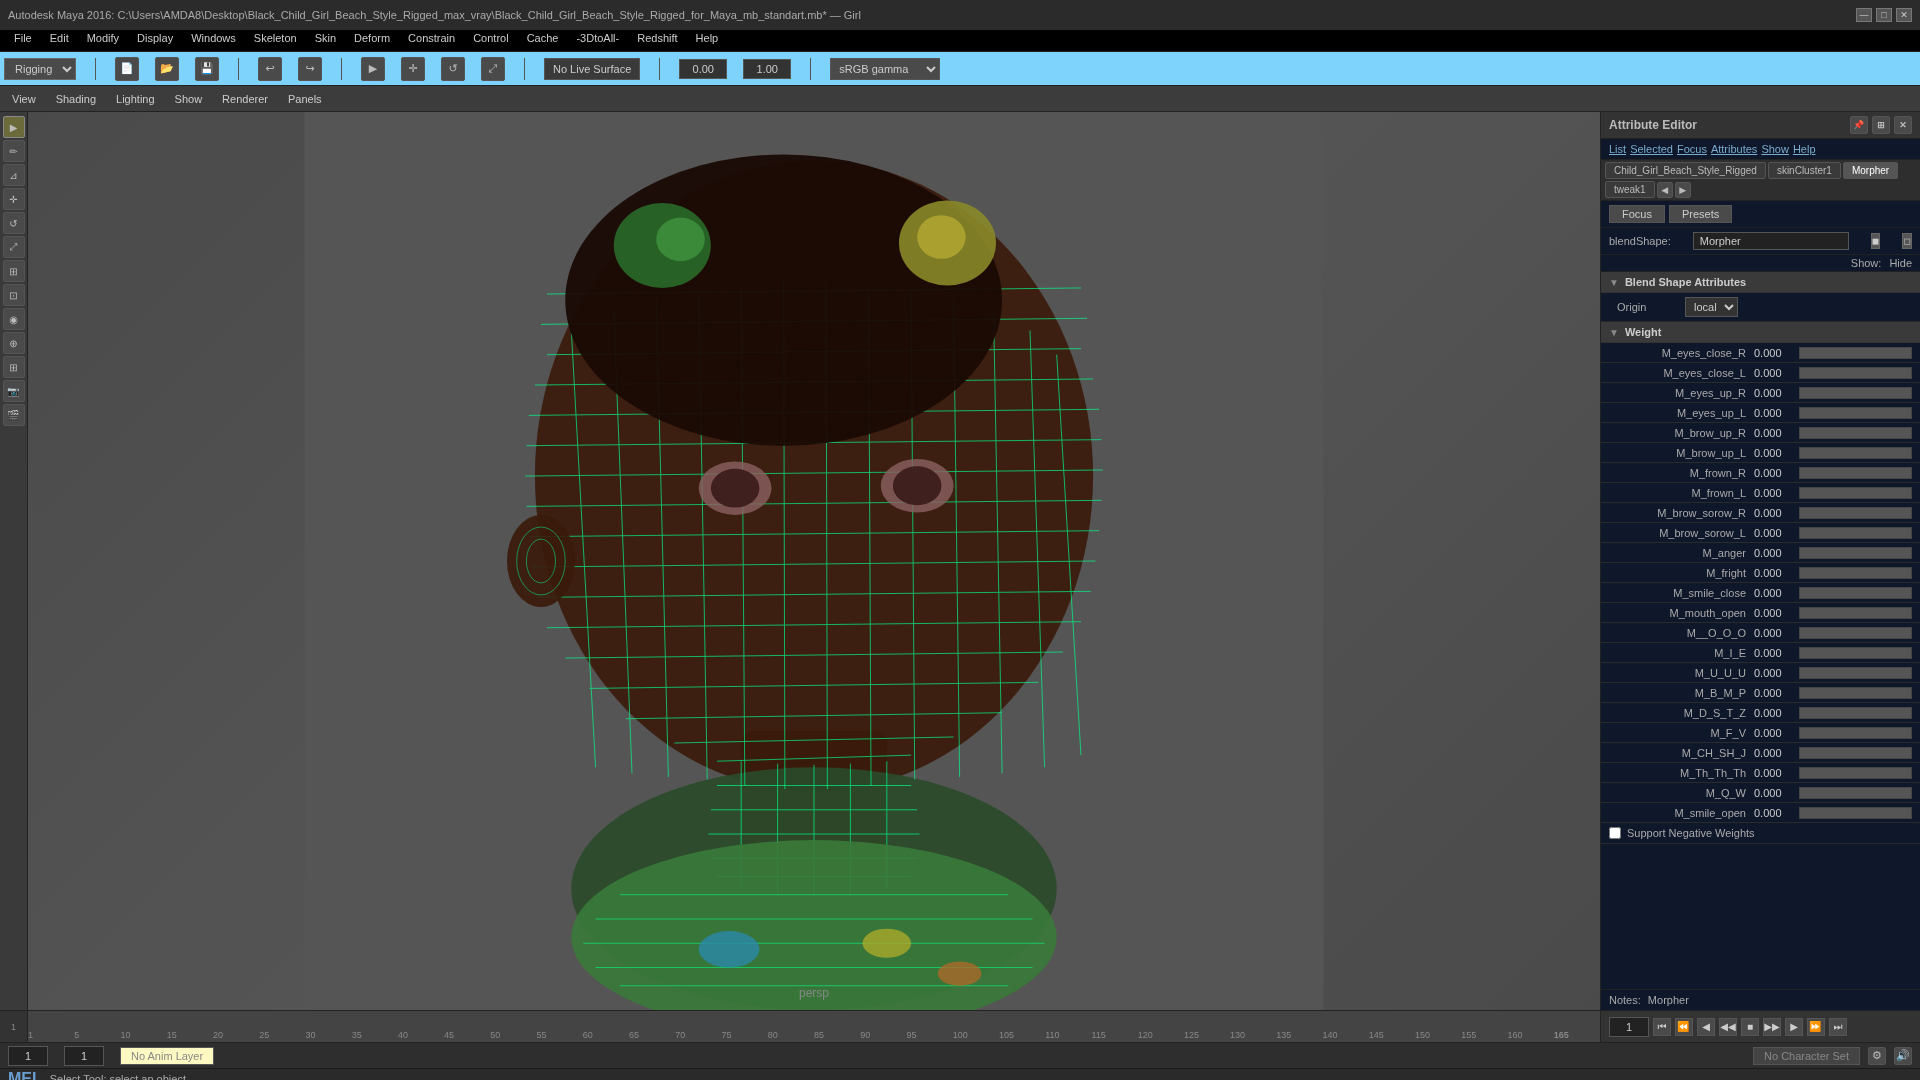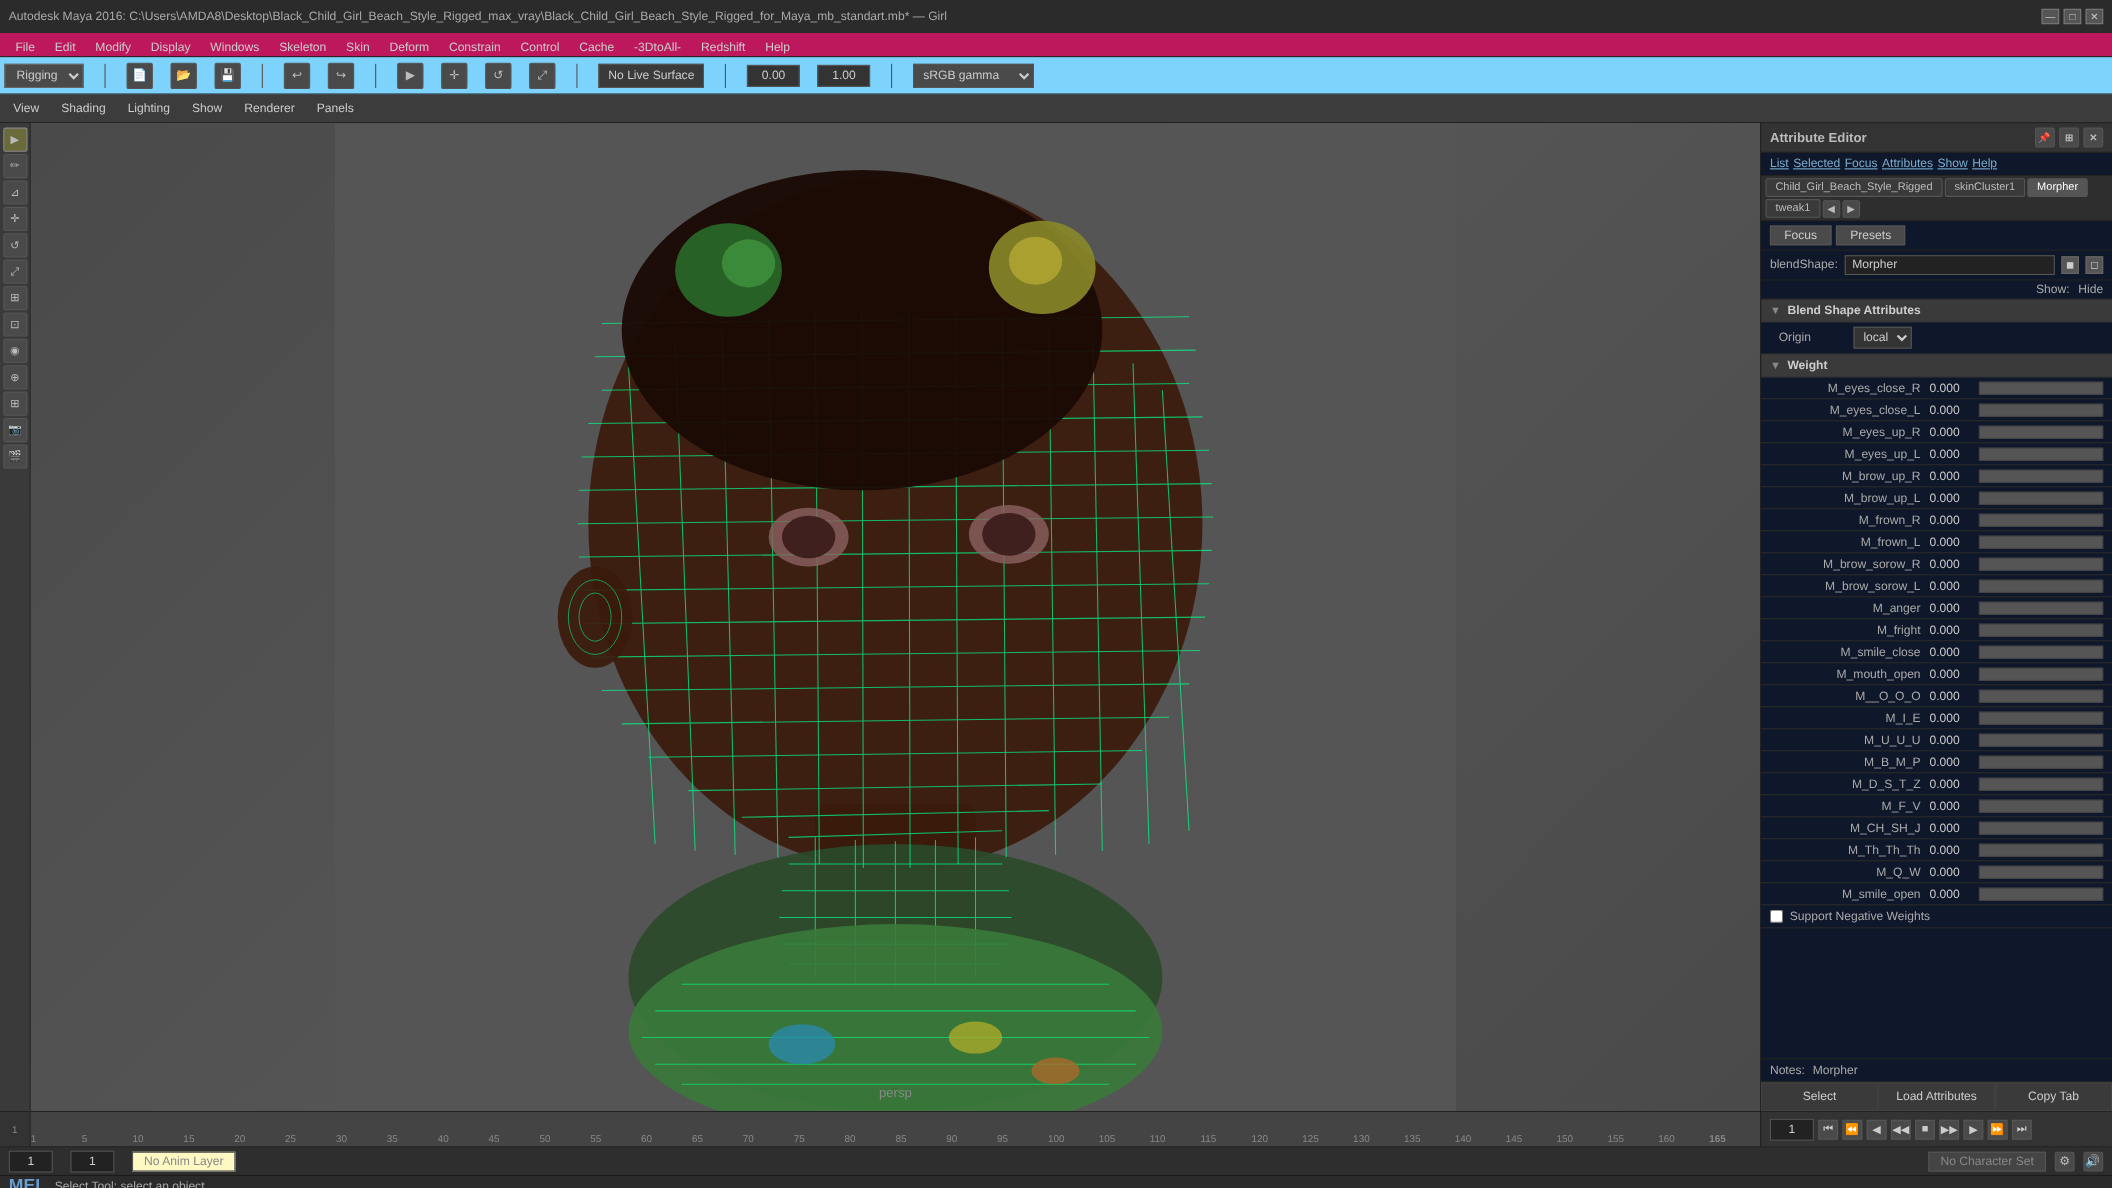--- a/index.html
+++ b/index.html
@@ -22,24 +22,24 @@
     #title-bar .win-btn {
       width: 16px; height: 14px;
       background: #555;
       border: 1px solid #777;
       display: flex; align-items: center; justify-content: center;
       font-size: 9px; cursor: pointer; color: #ccc;
     }
 
     
     #menu-bar {
-      background: #be185d;
+      background: #000000;
       height: 22px;
       display: flex;
-      align-items: flex-end;
+      align-items: flex-start;
       padding: 0 6px;
       gap: 2px;
       border-bottom: 1px solid #222;
     }
     .menu-item {
       padding: 2px 8px;
       cursor: pointer;
       color: #ccc;
       font-size: 11px;
     }
@@ -207,21 +207,21 @@
       border-radius: 2px;
     }
     .attr-tab.active { background: #555; color: #fff; }
     #attr-nav-btns {
       display: flex; gap: 4px; padding: 4px 8px;
       align-items: center;
       border-bottom: 1px solid #222;
     }
     .attr-nav-link { color: #7aaccf; cursor: pointer; font-size: 11px; text-decoration: underline; }
     #blend-shape-row {
-      display: flex; align-items: center; padding: 4px 8px; gap: 6px;
+      display: flex; align-items: center; padding: 4px 8px; gap: 22px;
       border-bottom: 1px solid #222;
     }
     .blend-label { color: #aaa; font-size: 11px; }
     .blend-input {
       background: #222; border: 1px solid #555; color: #ccc;
       padding: 2px 6px; font-size: 11px; flex: 1;
     }
     .blend-icon-btn {
       width: 16px; height: 16px;
       background: #555; border: 1px solid #666;
@@ -838,25 +838,20 @@
         <span class="support-label">Support Negative Weights</span>
       </div>
 
     </div>
 
     <div id="notes-row">
       <span>Notes:</span>
       <span style="margin-left:4px;">Morpher</span>
     </div>
 
-    <div id="attr-bottom-buttons">
-      <button class="attr-bottom-btn">Select</button>
-      <button class="attr-bottom-btn">Load Attributes</button>
-      <button class="attr-bottom-btn">Copy Tab</button>
-    </div>
   </div>
 
 </div>
 
 <div id="timeline-area">
   <div style="width:28px; background:#333; height:100%; border-right:1px solid #222; display:flex; align-items:center; justify-content:center;">
     <span style="color:#888; font-size:9px;">1</span>
   </div>
   <div id="timeline-track">
     <div style="position:relative; width:100%; height:100%;">

